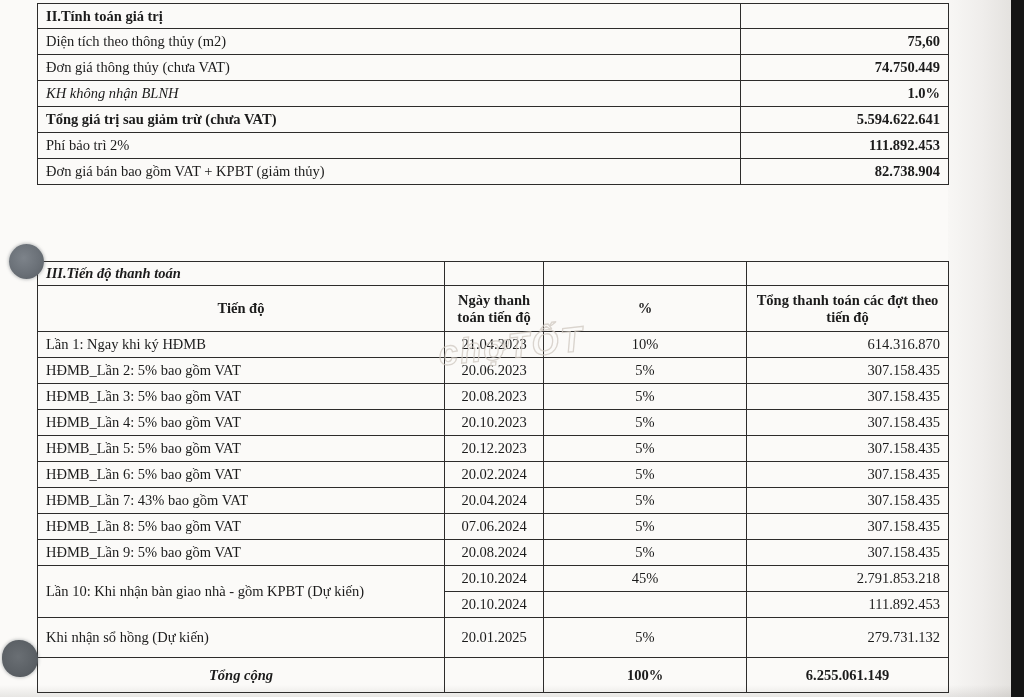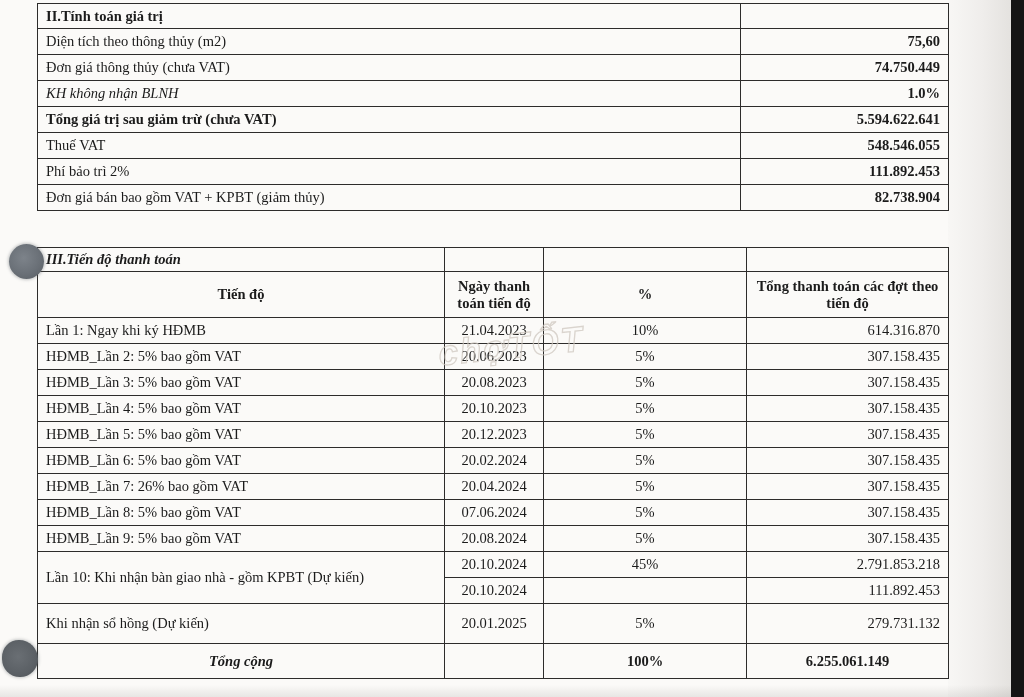--- a/index.html
+++ b/index.html
@@ -18,21 +18,21 @@
 
   
   table.tbl{position:absolute;border-collapse:collapse;table-layout:fixed;background:transparent;padding-left:48px;}
   .tbl td{
     border:1.6px solid #2d2c2b;
     padding:0 8px;
     font-size:14.5px;color:#1b1b1b;line-height:1.15;
     white-space:normal;overflow:hidden;vertical-align:middle;
   }
   .t2{left:37px;top:3px;width:911px;}
-  .t3{left:37px;top:247px;width:911px;}
+  .t3{left:37px;top:261px;width:911px;}
   .b{font-weight:bold;}
   .i{font-style:italic;}
   .bi{font-weight:bold;font-style:italic;}
   .muted{color:#4d5560;}
   .num{text-align:right;padding-right:10px;}
   .ctr{text-align:center;}
   .top{vertical-align:top;padding-top:3px;}
   .indent{padding-left:14px;}
   tr.h23 td{height:23px;}
   tr.h24 td{height:24px;}
@@ -89,24 +89,20 @@
     </tr>
     <tr class="h25">
       <td class="indent i muted">KH không nhận BLNH</td>
       <td class="num b">1.0%</td>
     </tr>
     <tr class="h25">
       <td class="indent b">Tổng giá trị sau giảm trừ (chưa VAT)</td>
       <td class="num b">5.594.622.641</td>
     </tr>
     <tr class="h25">
-      <td class="indent">Thuế VAT</td>
-      <td class="num b">548.546.055</td>
-    </tr>
-    <tr class="h25">
       <td class="indent">Phí bảo trì 2%</td>
       <td class="num b">111.892.453</td>
     </tr>
     <tr class="h25">
       <td class="indent">Đơn giá bán bao gồm VAT + KPBT (giảm thủy)</td>
       <td class="num b">82.738.904</td>
     </tr>
   </tbody>
     </table>
 
@@ -161,21 +157,21 @@
       <td class="ctr">5%</td>
       <td class="num">307.158.435</td>
     </tr>
     <tr class="h25">
       <td>HĐMB_Lần 6: 5% bao gồm VAT</td>
       <td class="ctr">20.02.2024</td>
       <td class="ctr">5%</td>
       <td class="num">307.158.435</td>
     </tr>
     <tr class="h25">
-      <td>HĐMB_Lần 7: 26% bao gồm VAT</td>
+      <td>HĐMB_Lần 7: 43% bao gồm VAT</td>
       <td class="ctr">20.04.2024</td>
       <td class="ctr">5%</td>
       <td class="num">307.158.435</td>
     </tr>
     <tr class="h25">
       <td>HĐMB_Lần 8: 5% bao gồm VAT</td>
       <td class="ctr">07.06.2024</td>
       <td class="ctr">5%</td>
       <td class="num">307.158.435</td>
     </tr>

